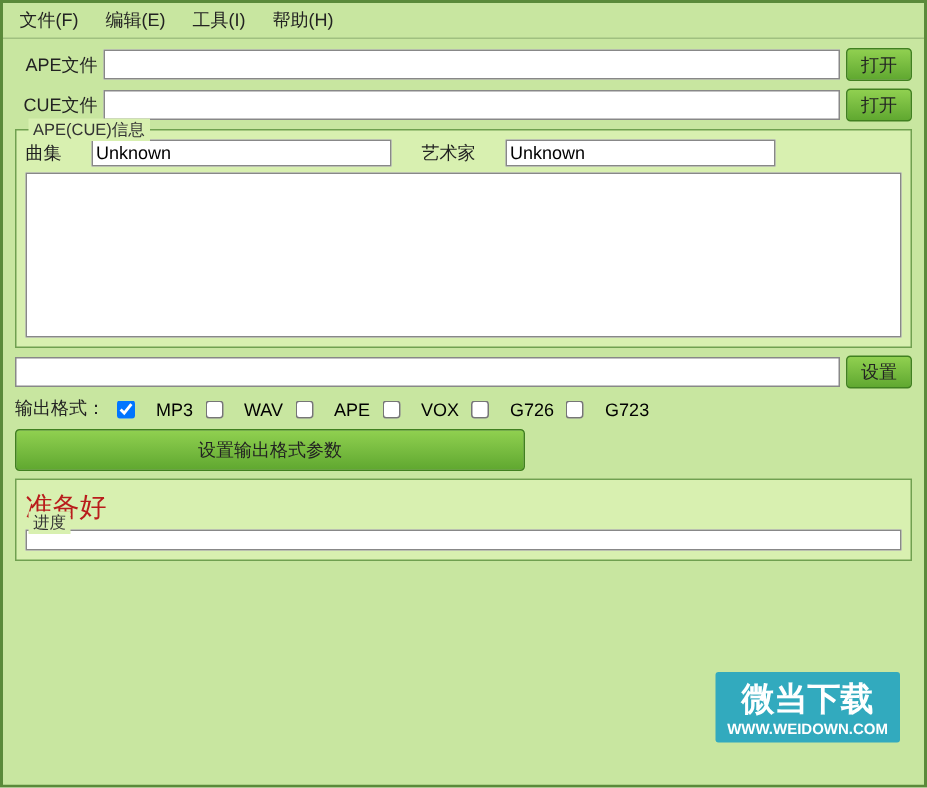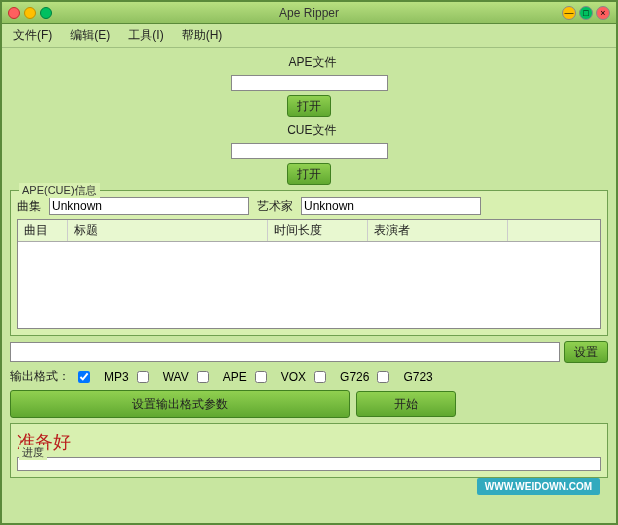--- a/index.html
+++ b/index.html
@@ -85,21 +85,20 @@
       padding: 6px 8px;
       display: flex;
       flex-direction: column;
       gap: 5px;
       background: #c8e6a0;
     }
     .file-row {
       display: flex;
       align-items: center;
       gap: 4px;
-      flex-direction: column;
     }
     .file-label {
       width: 55px;
       font-size: 12px;
       color: #222;
       text-align: right;
       flex-shrink: 0;
     }
     .file-input {
       flex: 1;
@@ -129,21 +128,21 @@
       position: absolute;
       top: -8px;
       left: 8px;
       background: #d8f0b0;
       padding: 0 3px;
       font-size: 11px;
       color: #333;
     }
     .info-row {
       display: flex;
-      gap: 8px;
+      gap: 20px;
       margin-top: 2px;
       align-items: center;
     }
     .info-label {
       font-size: 12px;
       color: #222;
       flex-shrink: 0;
     }
     .info-input {
       height: 18px;
@@ -324,33 +323,20 @@
     }
     .relative-wrap {
       position: relative;
     }
   </style>
 </head>
 <body>
 
 <div class="window">
 
-  <div class="title-bar" style="position:relative;">
-    <div class="title-bar-left">
-      <span class="title-dot dot-red"></span>
-      <span class="title-dot dot-yellow"></span>
-      <span class="title-dot dot-green"></span>
-    </div>
-    <span class="title-text">Ape Ripper</span>
-    <div class="title-bar-right">
-      <span class="win-btn btn-min">—</span>
-      <span class="win-btn btn-max">□</span>
-      <span class="win-btn btn-close">×</span>
-    </div>
-  </div>
 
   <div class="menu-bar">
     <span class="menu-item">文件(F)</span>
     <span class="menu-item">编辑(E)</span>
     <span class="menu-item">工具(I)</span>
     <span class="menu-item">帮助(H)</span>
   </div>
 
   <div class="content">
 
@@ -369,26 +355,20 @@
     <div class="group-box">
       <span class="group-title">APE(CUE)信息</span>
       <div class="info-row">
         <span class="info-label">曲集</span>
         <input class="info-input info-input-album" type="text" value="Unknown" style="">
         <span class="info-label">艺术家</span>
         <input class="info-input info-input-artist" type="text" value="Unknown" style="">
       </div>
 
       <div class="table-area">
-        <div class="table-header">
-          <div class="th th-track">曲目</div>
-          <div class="th th-title">标题</div>
-          <div class="th th-duration">时间长度</div>
-          <div class="th th-artist">表演者</div>
-        </div>
         <div class="table-body"></div>
       </div>
     </div>
 
     <div class="output-row">
       <input class="output-input" type="text" value="" style="">
       <button class="btn-settings">设置</button>
     </div>
 
     <div class="format-row">
@@ -414,29 +394,29 @@
           <span>G726</span>
       </label>
       <label class="checkbox-item">
         <input type="checkbox" style=""> 
           <span>G723</span>
       </label>
     </div>
 
     <div class="middle-actions">
       <button class="btn-format-params">设置输出格式参数</button>
-      <button class="btn-action" style="width:100px; position:relative; overflow:hidden;">开始</button>
     </div>
 
     <div class="progress-group relative-wrap">
       <span class="progress-title">进度</span>
       <div class="progress-status">准备好</div>
       <div class="progress-bar-container">
         <div class="progress-bar-fill" style="width:0%"></div>
       </div>
     </div>
 
   </div>
 
   <div class="watermark">
+    <div class="watermark-line1">微当下载</div>
     <div class="watermark-line2">WWW.WEIDOWN.COM</div>
   </div>
 </div>
 
 </body></html>

